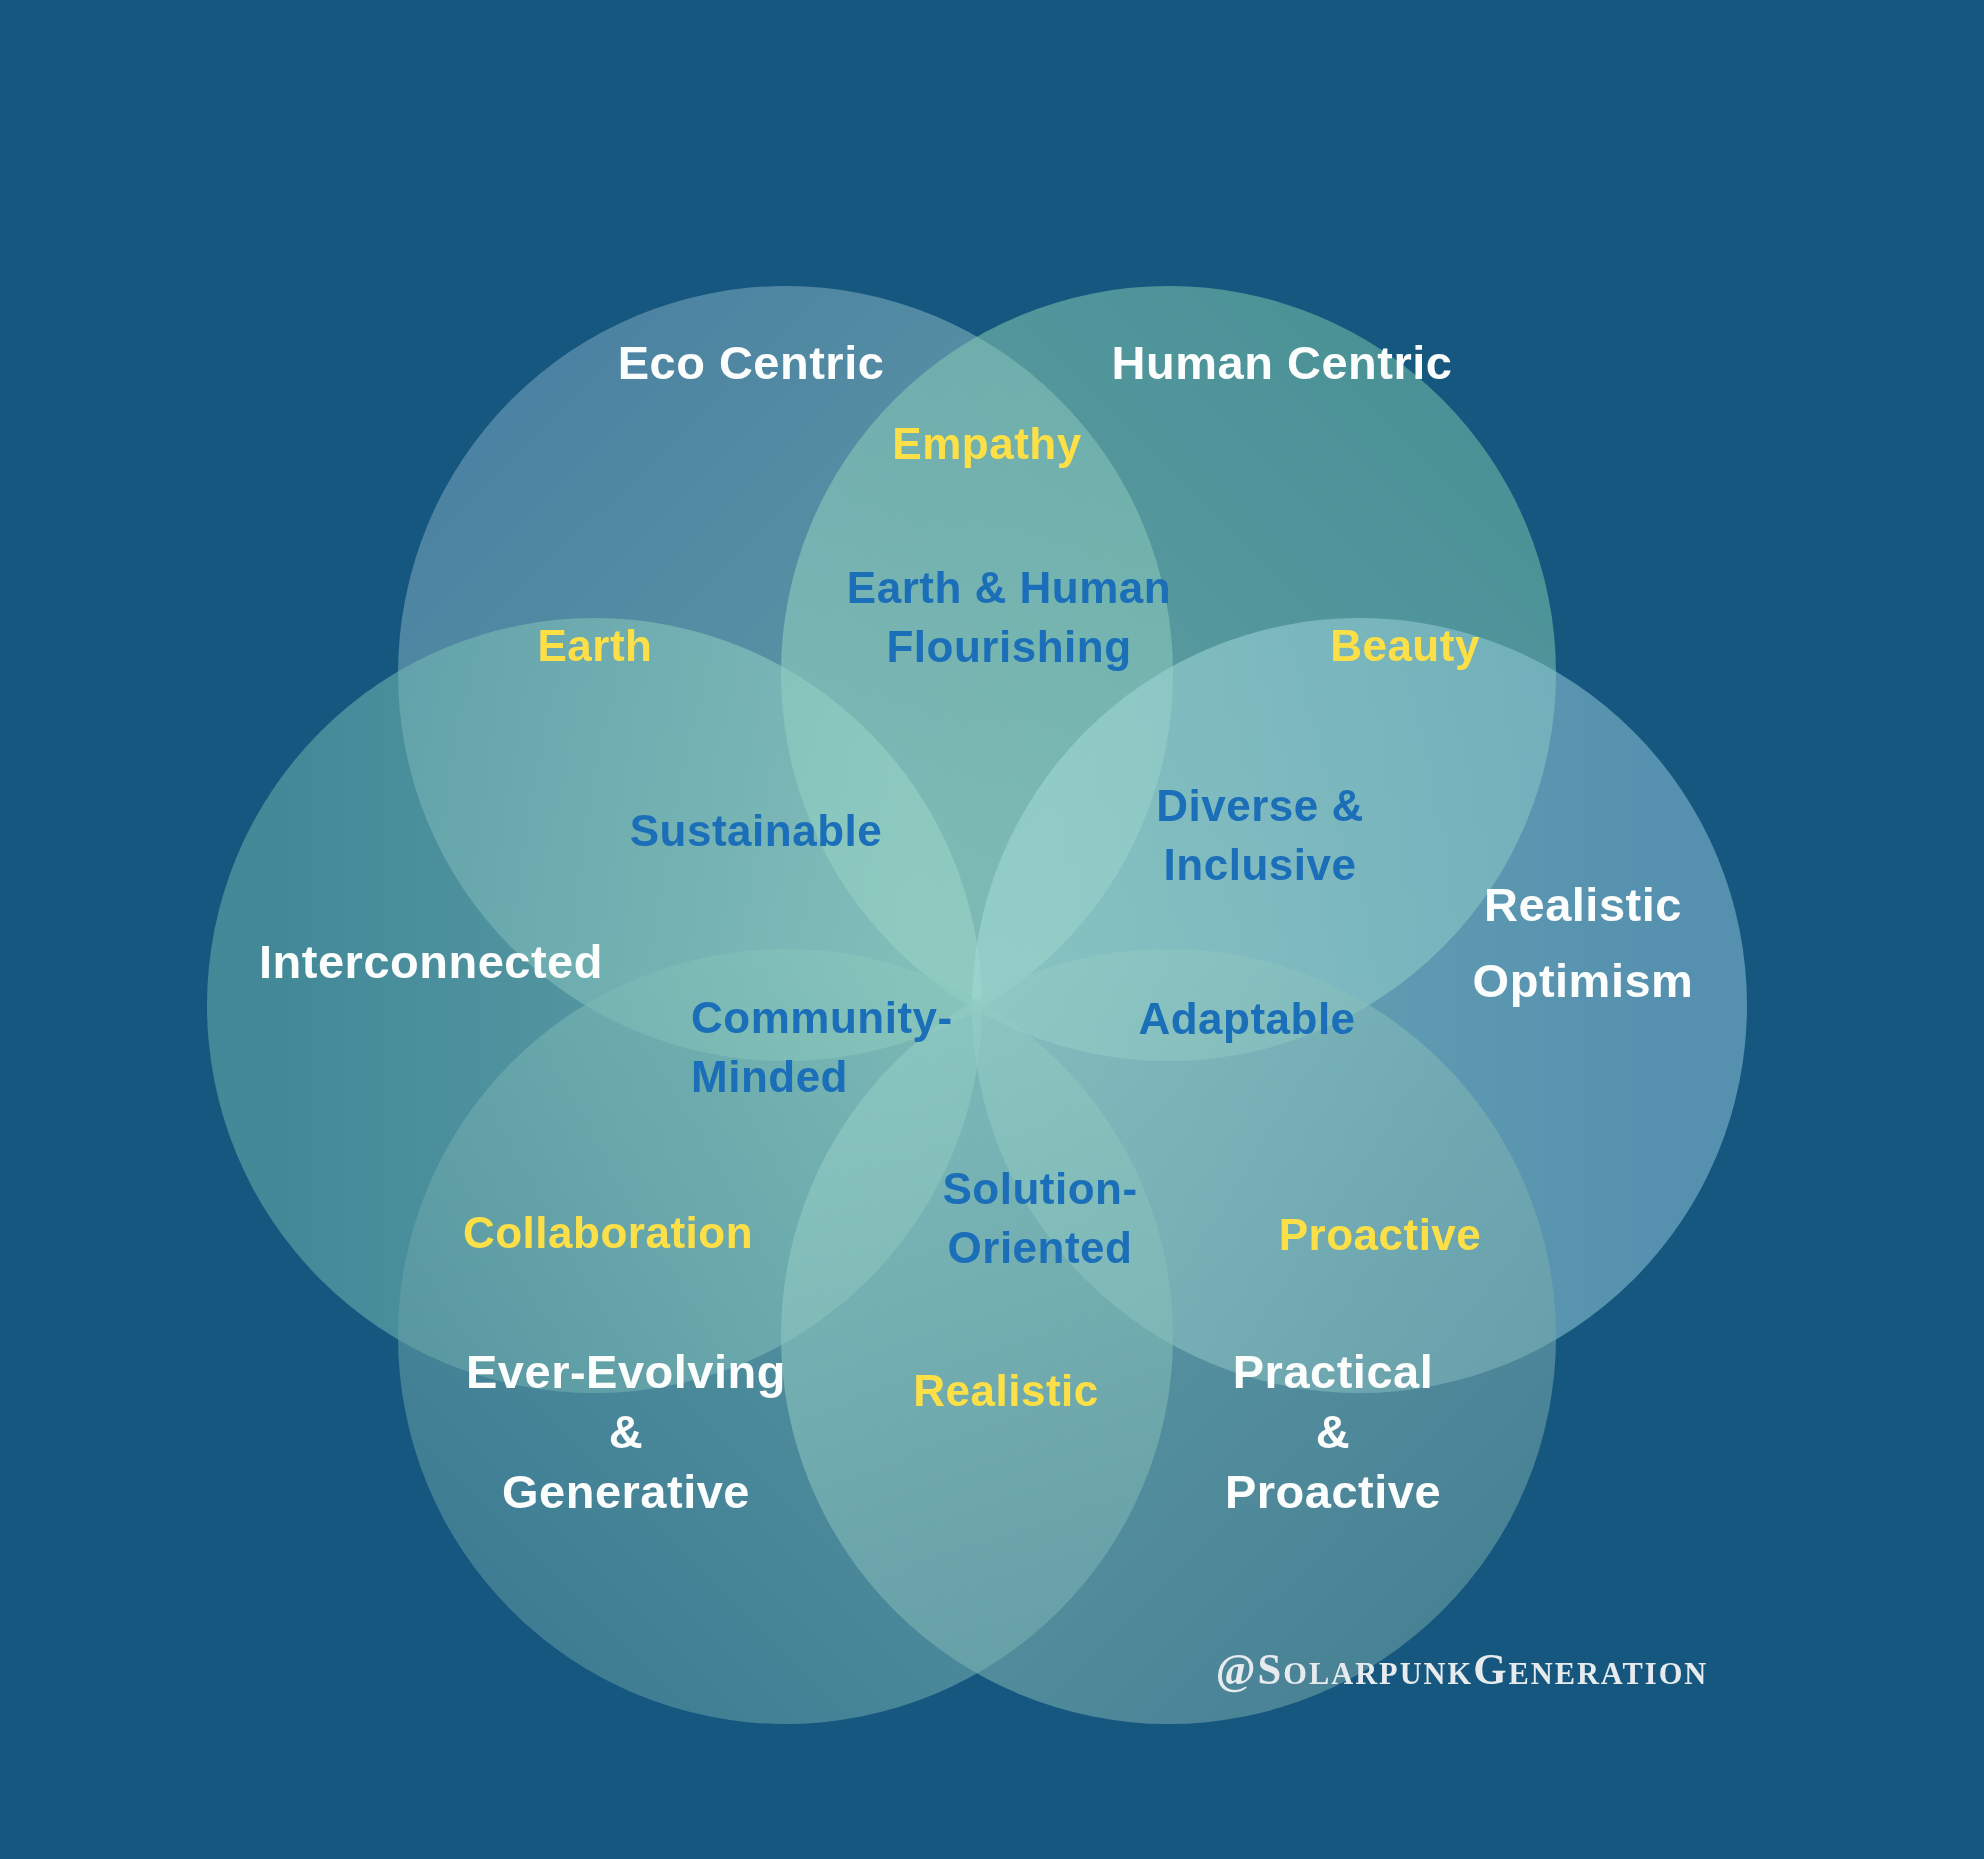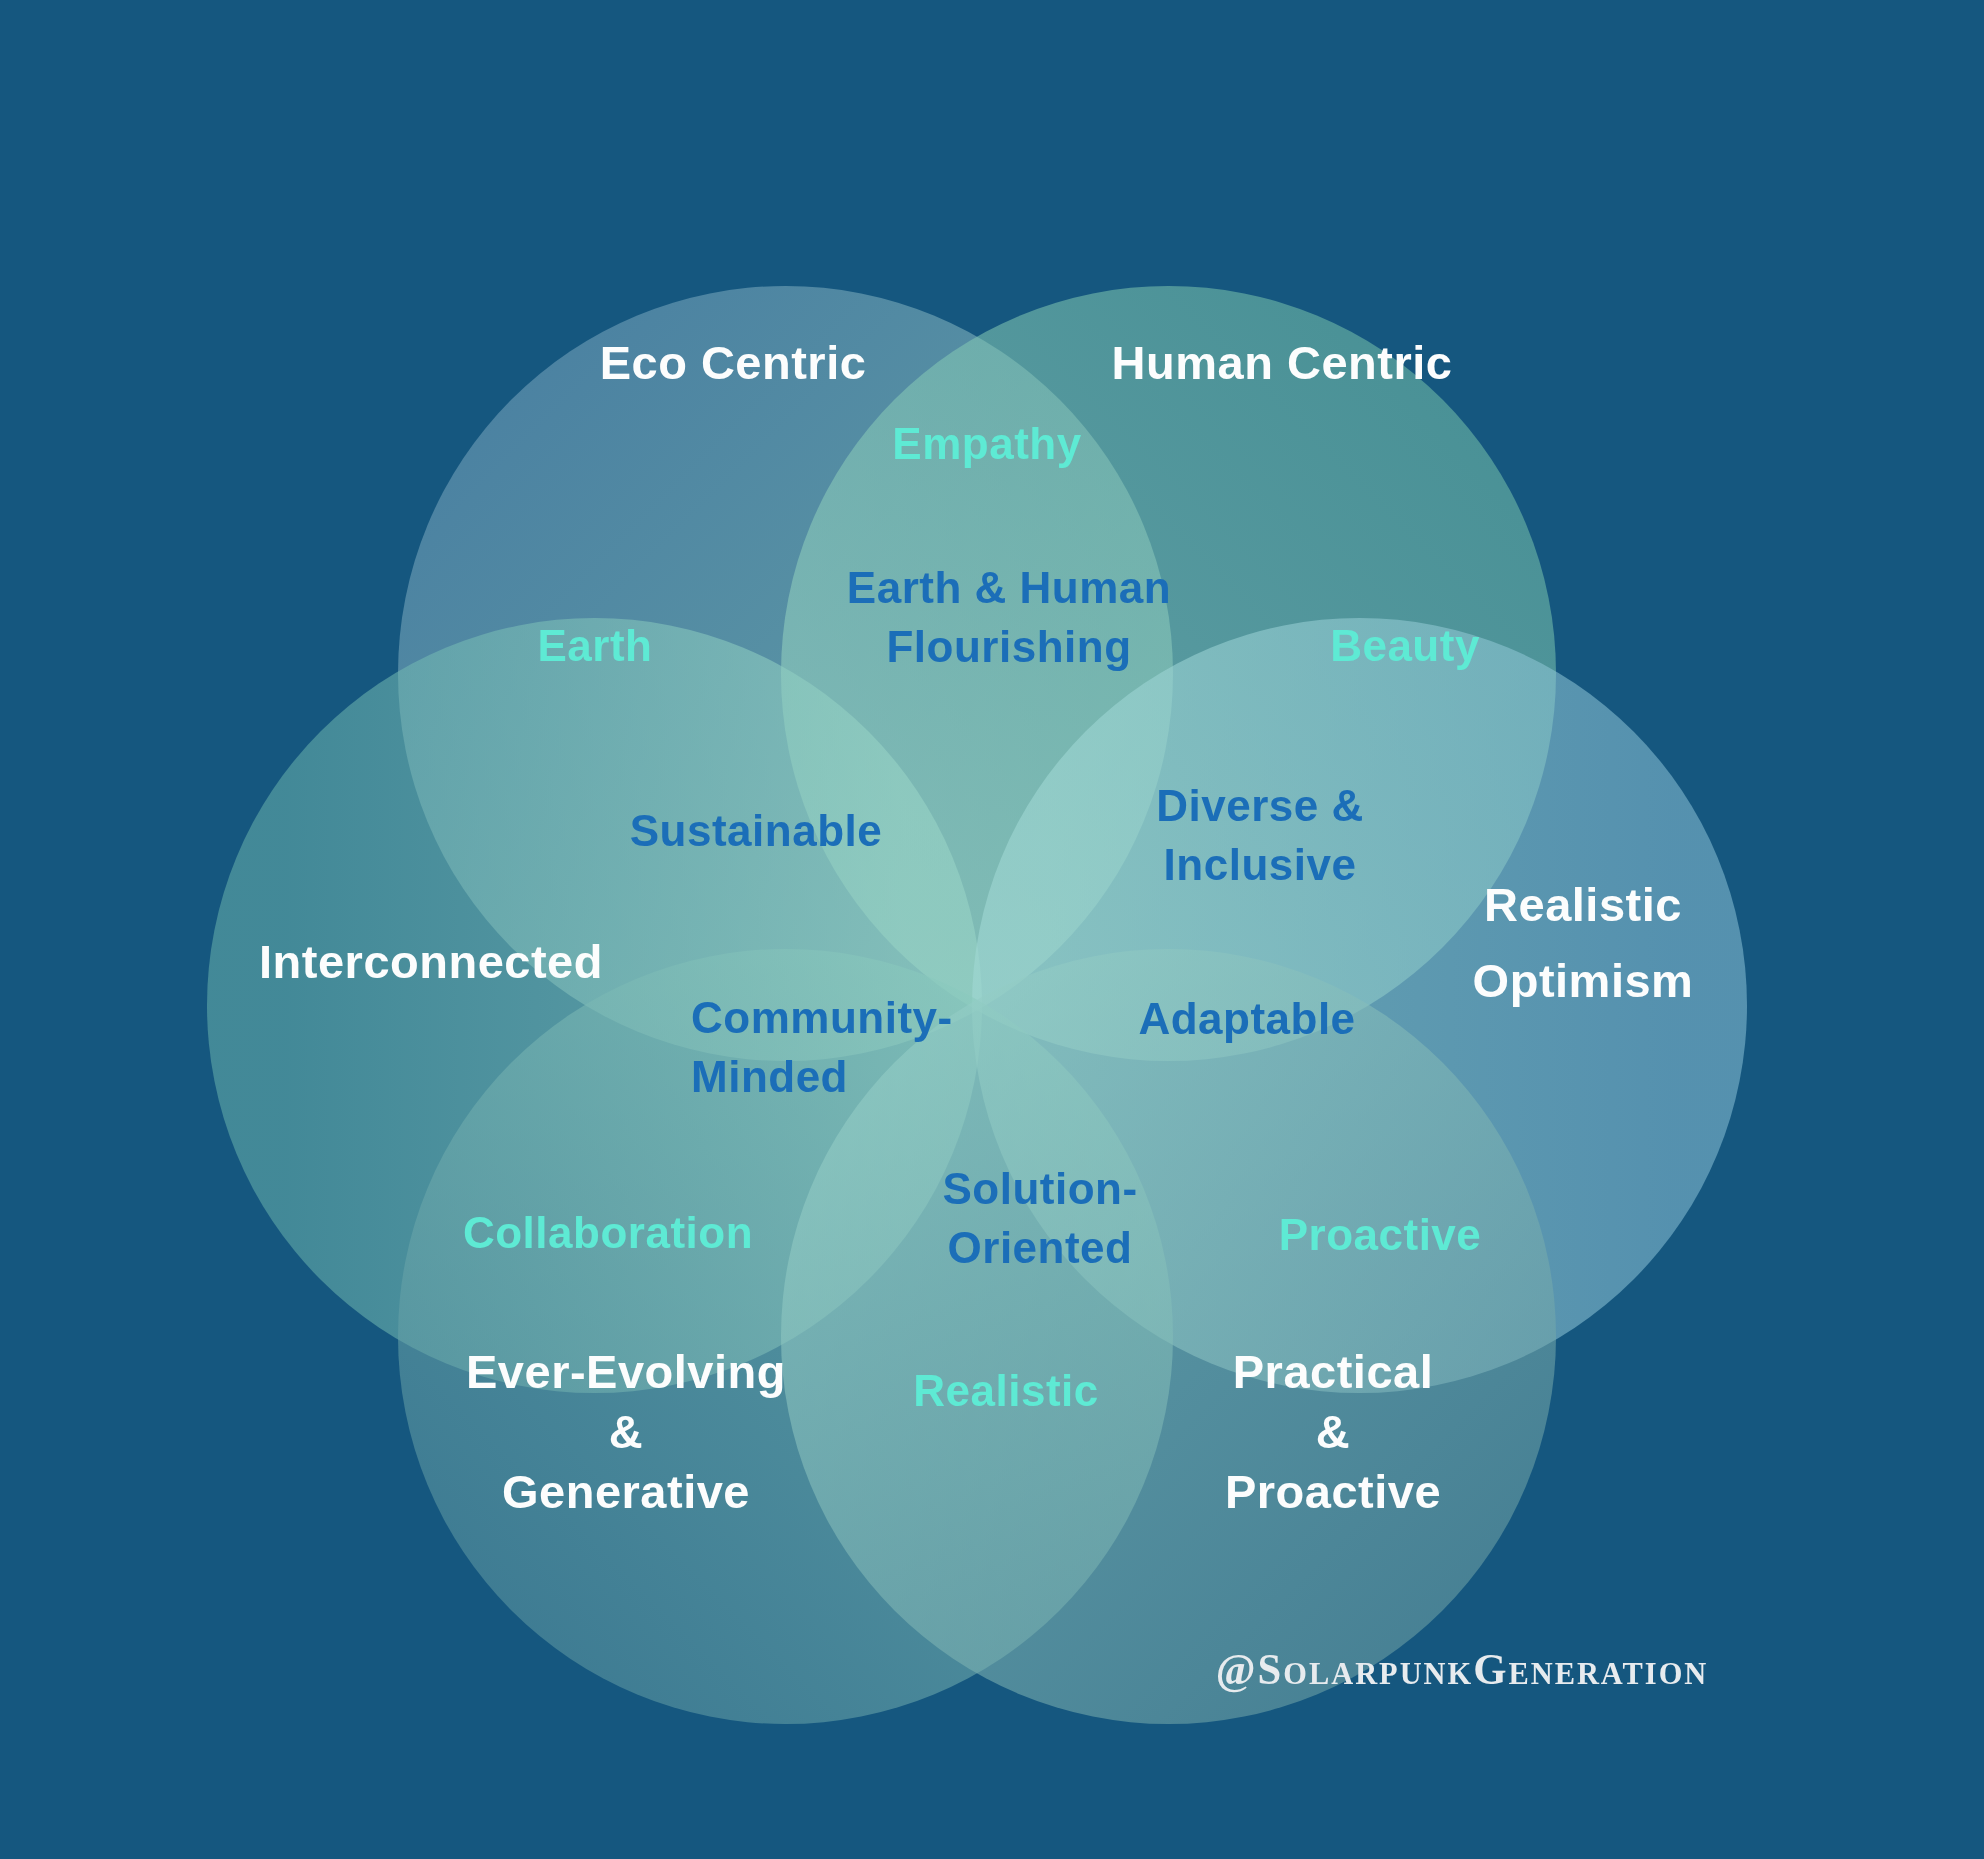--- a/index.html
+++ b/index.html
@@ -23,21 +23,21 @@
 
   .lbl{
     position:absolute;
     transform:translate(-50%,-50%);
     text-align:center;
     white-space:pre-line;
     font-weight:bold;
     letter-spacing:0.5px;
   }
   .lbl-white{color:#FCFDFD;font-size:47px;line-height:1.28;}
-  .lbl-yellow{color:#5eead4;font-size:44px;line-height:1.25;}
+  .lbl-yellow{color:#fde047;font-size:44px;line-height:1.25;}
   .lbl-blue{color:#1B6EB8;font-size:44px;line-height:1.33;}
   .lh-wide{line-height:1.62;}
   .align-left{text-align:left;transform:translate(0,-50%);margin-left:48px;}
   .attribution{
     position:absolute;
     transform:translate(-50%,-50%) scaleX(0.95);
     font-family:"Liberation Serif", serif;
     font-variant:small-caps;
     font-weight:bold;
     font-size:45px;
@@ -51,21 +51,21 @@
 
 <div class="venn">
 
   <div class="circle c-tl"></div>
   <div class="circle c-tr"></div>
   <div class="circle c-l"></div>
   <div class="circle c-r"></div>
   <div class="circle c-bl"></div>
   <div class="circle c-br"></div>
 
-  <div class="lbl lbl-white" style="left:733px;top:363px;">Eco Centric</div>
+  <div class="lbl lbl-white" style="left:751px;top:363px;">Eco Centric</div>
   <div class="lbl lbl-white" style="left:1282px;top:363px;">Human Centric</div>
   <div class="lbl lbl-white" style="left:431px;top:962px;">Interconnected</div>
   <div class="lbl lbl-white lh-wide" style="left:1583px;top:943px;">Realistic
 Optimism</div>
   <div class="lbl lbl-white" style="left:626px;top:1432px;">Ever-Evolving
 &amp;
 Generative</div>
   <div class="lbl lbl-white" style="left:1333px;top:1432px;">Practical
 &amp;
 Proactive</div>

